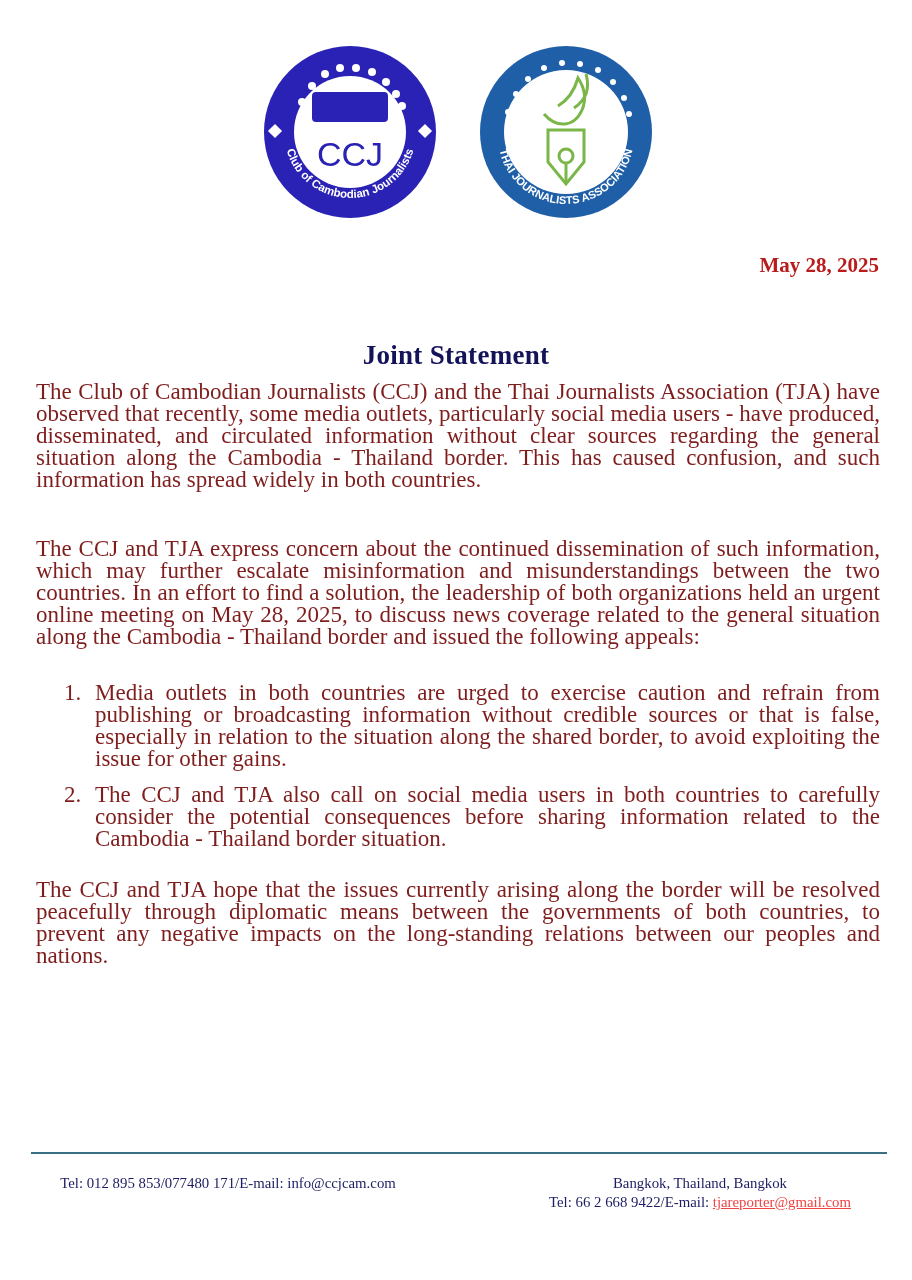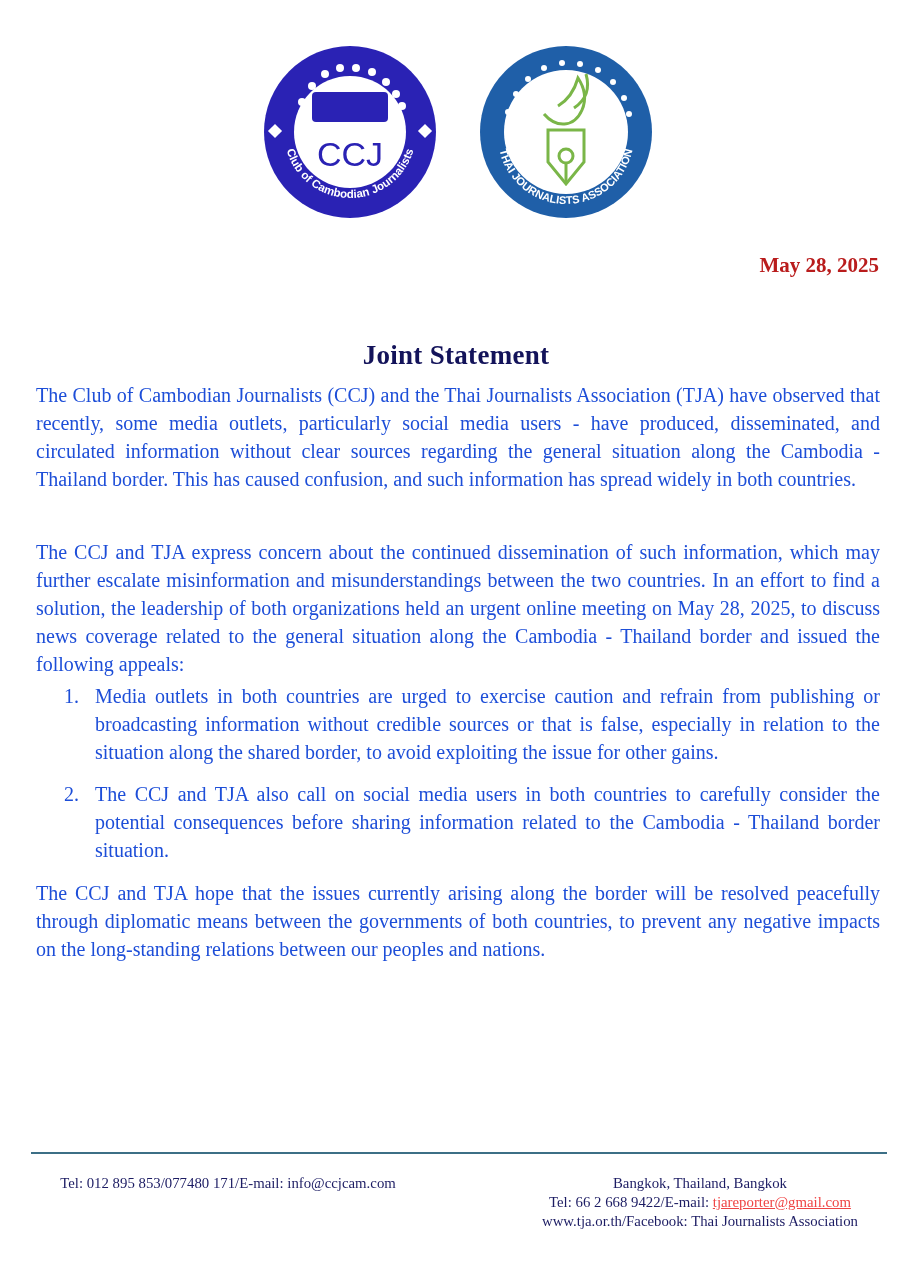--- a/index.html
+++ b/index.html
@@ -5,22 +5,22 @@
   html, body { margin: 0; padding: 0; background: #ffffff; }
   body { width: 912px; height: 1280px; position: relative; overflow: hidden;
          font-family: "Liberation Serif", "DejaVu Serif", serif; color: #1c1c63; }
   .logos { position: absolute; top: 44px; left: 0; width: 912px; height: 180px; }
   .logo { position: absolute; top: 0; width: 176px; height: 176px; }
   .logo-ccj { left: 262px; }
   .logo-tja { left: 478px; }
   .date { position: absolute; top: 253px; right: 33px; font-size: 21px; font-weight: bold; color: #b91c1c; }
   .title { position: absolute; top: 294px; left: 0; width: 912px; text-align: center;
            font-size: 27px; font-weight: bold; color: #13135a; letter-spacing: 0.3px; margin-top: 46px; }
-  .body { position: absolute; left: 36px; width: 844px; font-size: 20px; line-height: 28px;
-          text-align: justify; color: #1d4ed8; }
+  .body { position: absolute; left: 36px; width: 844px; font-size: 23px; line-height: 22px;
+          text-align: justify; color: #7f1d1d; }
   .p1 { top: 381px; }
   .p2 { top: 538px; }
   .list { top: 682px; left: 36px; width: 844px; }
   .li { position: relative; padding-left: 59px; margin-bottom: 14px; }
   .li-num { position: absolute; left: 28px; top: 0; }
   .p3 { top: 879px; }
   .footer-line { position: absolute; top: 1152px; left: 31px; width: 856px; height: 2px; background: #3c6f86; }
   .footer-col { position: absolute; top: 1174px; width: 420px; text-align: center;
                 font-size: 14.8px; line-height: 19px; color: #1c1c63; }
   .fc-left { left: 18px; }
@@ -113,14 +113,13 @@
 
 <div class="footer-line"></div>
 
 <div class="footer-col fc-left">
   <div><span>Tel: 012 895 853/077480 171/E-mail: </span><span>info@ccjcam.com</span></div>
 </div>
 
 <div class="footer-col fc-right">
   <div>Bangkok, Thailand, Bangkok</div>
   <div><span>Tel: 66 2 668 9422/E-mail: </span><span class="email-link">tjareporter@gmail.com</span></div>
-  <div>www.tja.or.th/Facebook: Thai Journalists Association</div>
 </div>
 
 </body></html>

